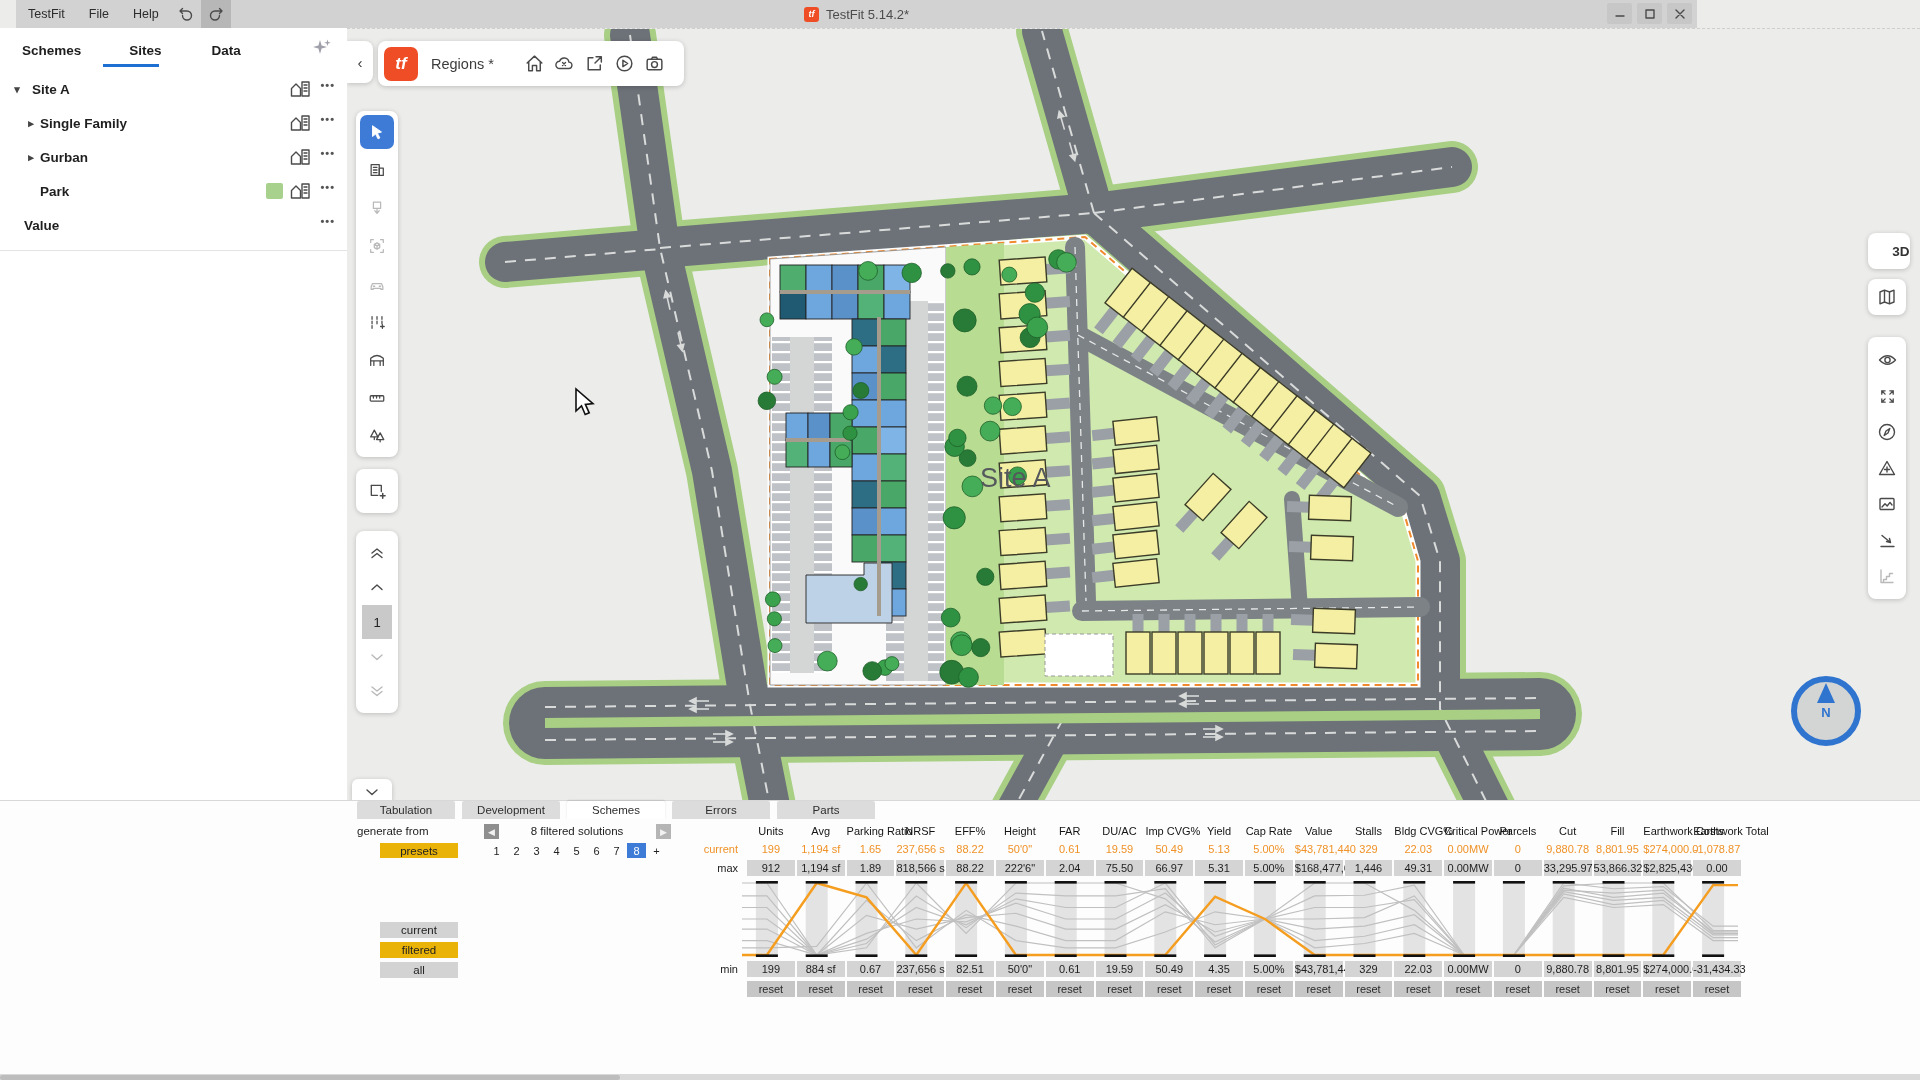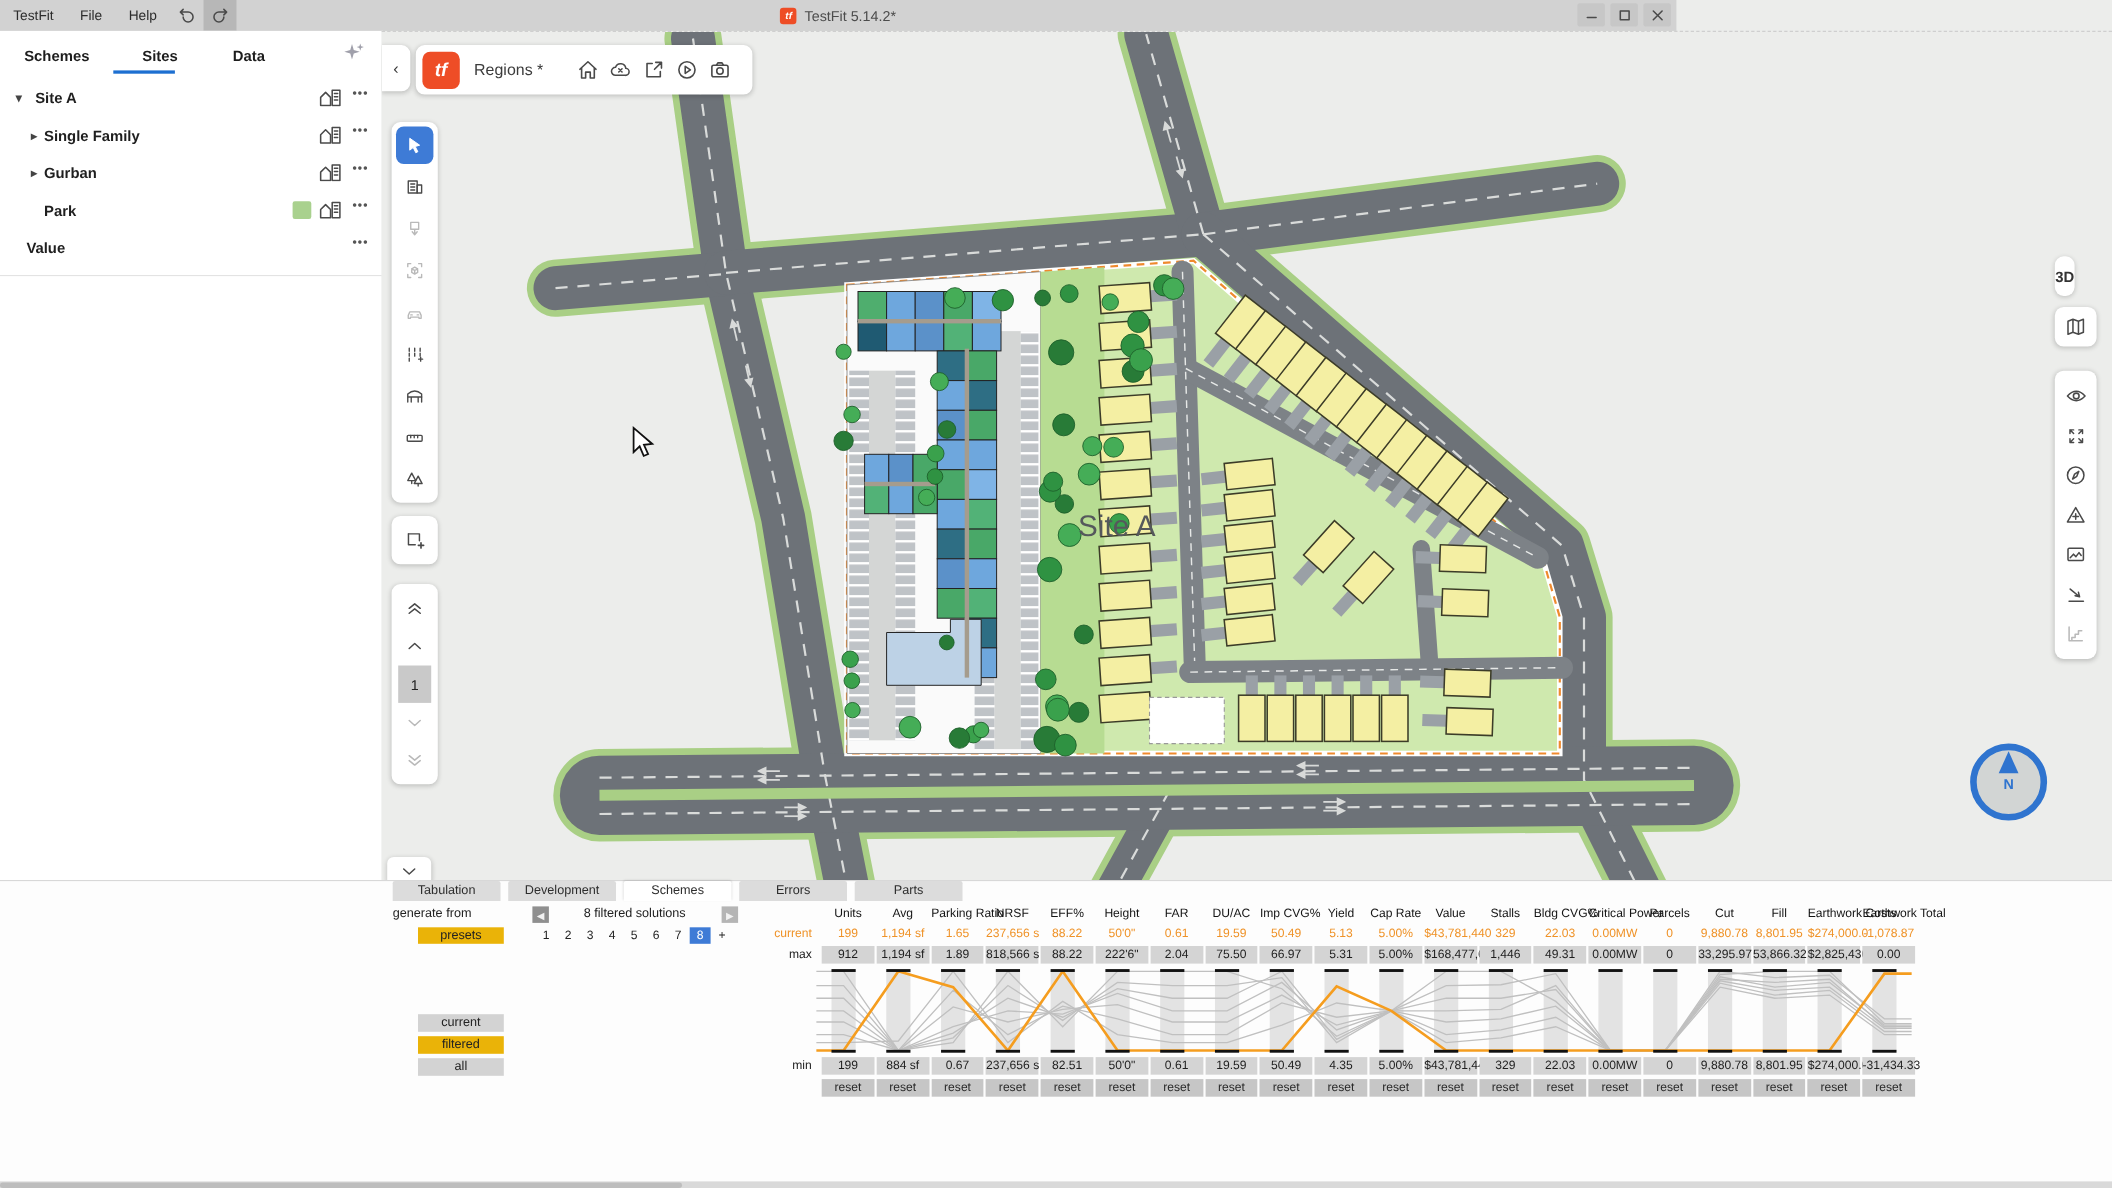--- a/index.html
+++ b/index.html
@@ -1,19 +1,19 @@
 <!DOCTYPE html>
 <html><head>
 <meta charset="utf-8">
 <style>
   html,body{margin:0;padding:0;background:#9a9a9a;}
   .screen{position:relative;width:1920px;height:1080px;overflow:hidden;background:#ecedeb;
           font-family:"Liberation Sans",sans-serif;color:#222;}
   
-  .titlebar{position:absolute;left:0;top:0;width:1524px;height:28px;background:#d2d2d2;
+  .titlebar{position:absolute;left:16px;top:0;width:1681px;height:28px;background:#d2d2d2;
             border-bottom:1px solid #bdbdbd;}
   .menubar{position:absolute;left:0;top:0;height:28px;display:flex;align-items:center;}
   .menu-item{padding:0 12px;font-size:12.5px;color:#2c2c2c;line-height:28px;cursor:default;}
   .hist-btn{width:30px;height:28px;display:flex;align-items:center;justify-content:center;}
   .hist-btn.pressed{background:#b7b7b7;}
   .win-title{position:absolute;left:0;right:0;top:0;height:28px;display:flex;align-items:center;
              justify-content:center;gap:7px;font-size:13px;color:#4c4c4c;pointer-events:none;}
   .logo-sm{width:15px;height:15px;border-radius:3px;background:#ee4d26;color:#fff;font-style:italic;
            font-weight:bold;font-size:9px;display:flex;align-items:center;justify-content:center;}
   .winctl{position:absolute;right:5px;top:3px;display:flex;gap:5px;}
@@ -54,21 +54,21 @@
   .tool.active{background:#3e7bd6;}
   .addregion{left:9px;top:440px;width:42px;height:44px;display:flex;align-items:center;justify-content:center;}
   .levelnav{left:9px;top:502px;width:42px;padding:6px 0;display:flex;flex-direction:column;align-items:center;gap:2px;}
   .lvl{width:34px;height:32px;display:flex;align-items:center;justify-content:center;}
   .lvl-cur{width:30px;height:34px;background:#c9c9c9;display:flex;align-items:center;justify-content:center;
            font-size:13px;color:#222;}
   .panel-collapse{left:5px;top:750px;width:40px;height:26px;border-radius:6px;display:flex;
                   align-items:center;justify-content:center;}
   .rtool{width:38px;height:36px;display:flex;align-items:center;justify-content:center;}
   .r3d{left:1521px;top:204px;width:18px;height:36px;font-size:13.5px;font-weight:600;color:#333;
-       display:flex;align-items:center;justify-content:center;}
+       display:flex;align-items:center;justify-content:center;padding-left:24px;}
   .rmap{left:1521px;top:250px;width:38px;height:36px;display:flex;align-items:center;justify-content:center;}
   .rgroup{left:1521px;top:308px;width:38px;padding:5px 0;display:flex;flex-direction:column;align-items:center;}
   .compass{position:absolute;left:1441px;top:644px;width:76px;height:76px;}
   .cursor{position:absolute;left:225px;top:358px;width:26px;height:30px;pointer-events:none;}
   
   .bottom-panel{position:absolute;left:0;top:800px;width:1920px;height:280px;background:#fdfdfd;
                 border-top:1px solid #d8d8d8;font-size:11px;}
   .bp-tab{position:absolute;top:0;height:18px;width:98px;background:#dcdcdc;border-radius:2px 2px 0 0;
           display:flex;align-items:center;justify-content:center;font-size:11.5px;color:#2d2d2d;cursor:pointer;}
   .bp-tab.active{background:#fff;box-shadow:0 -1px 2px rgba(0,0,0,.12);}

